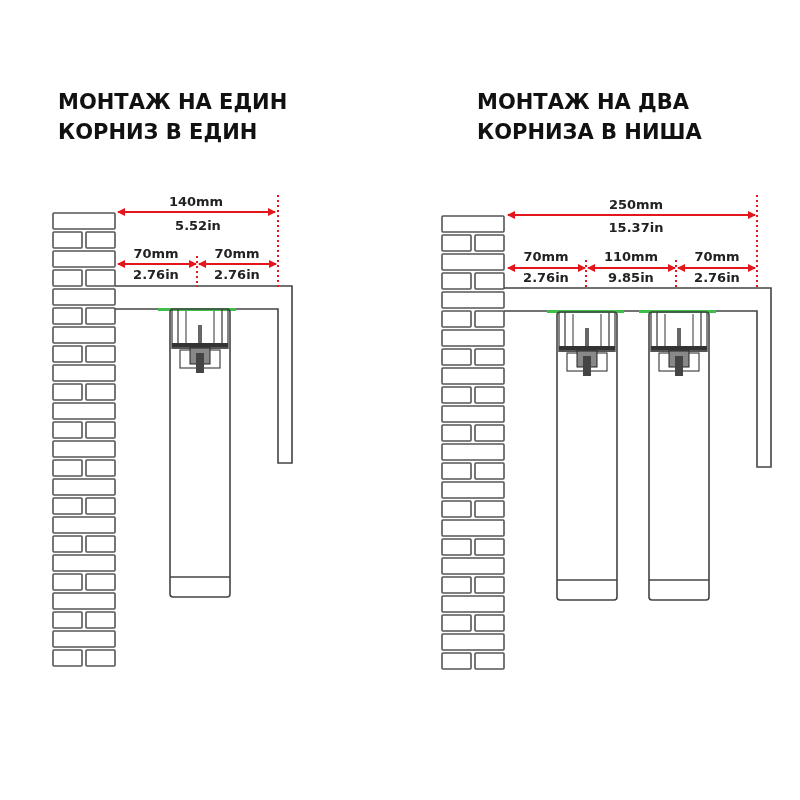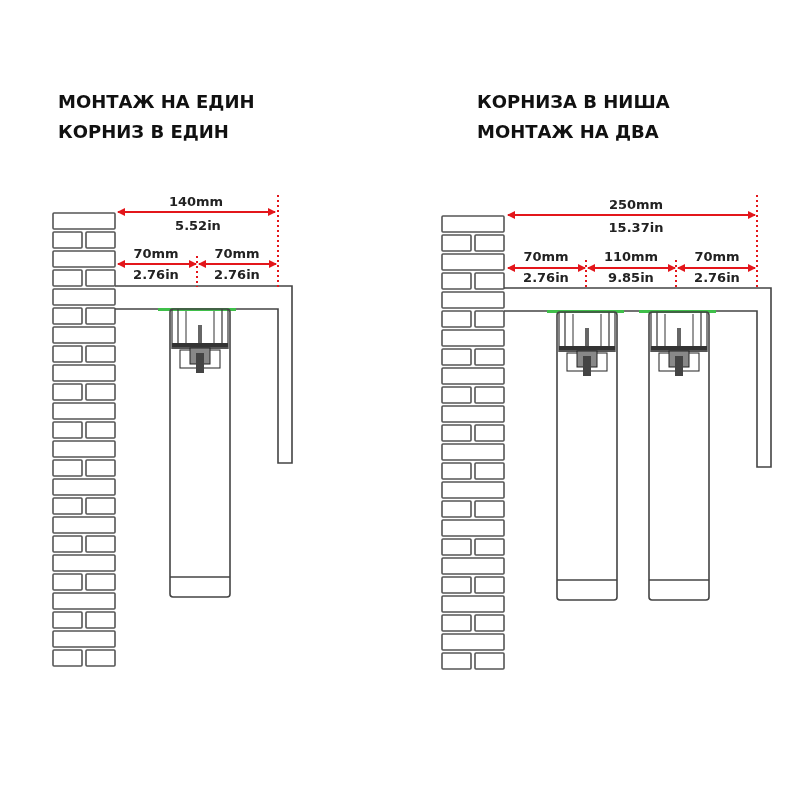--- a/index.html
+++ b/index.html
@@ -1,32 +1,32 @@
 <!DOCTYPE html>
 <html><head>
 <meta charset="utf-8">
 <style>
   html, body { margin: 0; padding: 0; background: #ffffff; }
   body { width: 800px; height: 800px; position: relative; overflow: hidden; font-family: "DejaVu Sans", sans-serif; }
-  .title { position: absolute; font-weight: bold; font-size: 18px; line-height: 30px; color: #111; letter-spacing: 0px; }
+  .title { position: absolute; font-weight: bold; font-size: 21px; line-height: 30px; color: #111; letter-spacing: 0px; }
   .title div { white-space: nowrap; }
   svg { position: absolute; left: 0; top: 0; }
   .dimtext { font-family: "DejaVu Sans", sans-serif; font-weight: bold; font-size: 13px; fill: #222; }
 </style>
 </head>
 <body>
 
 <div class="title" style="left:58px; top:87px;">
   <div>МОНТАЖ НА ЕДИН</div>
   <div>КОРНИЗ В ЕДИН</div>
 </div>
 
 <div class="title" style="left:477px; top:87px;">
+  <div>МОНТАЖ НА ДВА</div>
   <div>КОРНИЗА В НИША</div>
-  <div>МОНТАЖ НА ДВА</div>
 </div>
 
 <svg width="800" height="800" viewBox="0 0 800 800">
   <defs>
     <marker id="arrowR" markerWidth="8" markerHeight="8" refX="7" refY="4" orient="auto" markerUnits="userSpaceOnUse">
       <path d="M0,0 L8,4 L0,8 Z" fill="#e3161b"></path>
     </marker>
     <marker id="arrowL" markerWidth="8" markerHeight="8" refX="1" refY="4" orient="auto" markerUnits="userSpaceOnUse">
       <path d="M8,0 L0,4 L8,8 Z" fill="#e3161b"></path>
     </marker>

